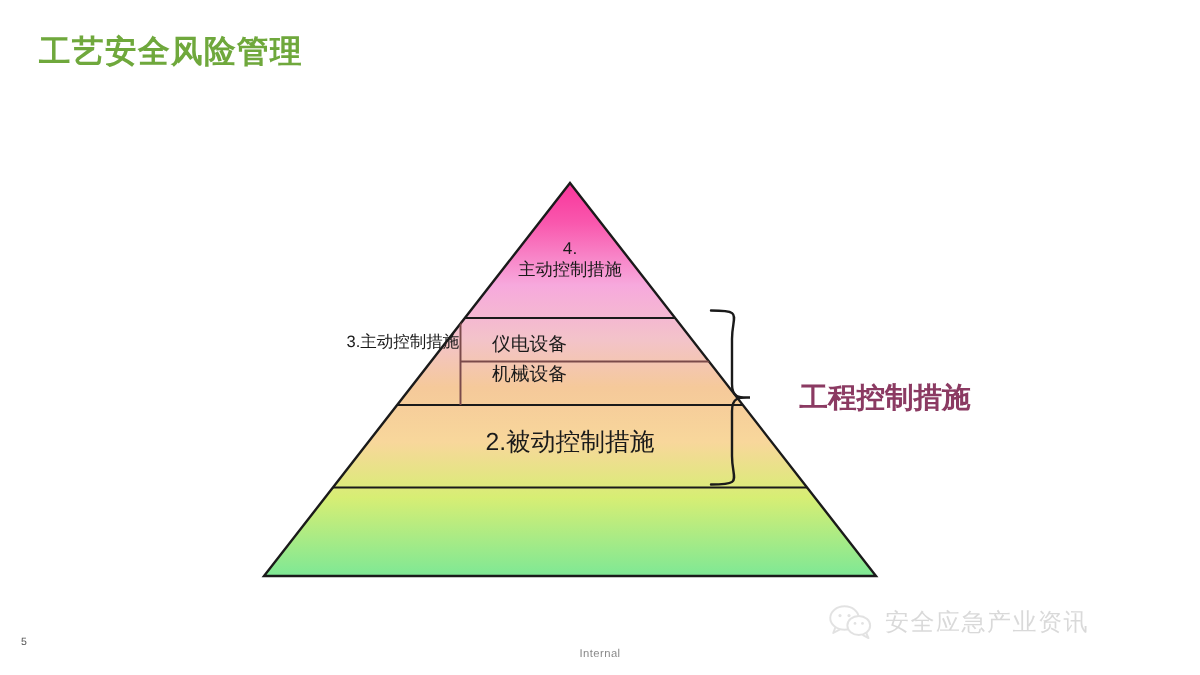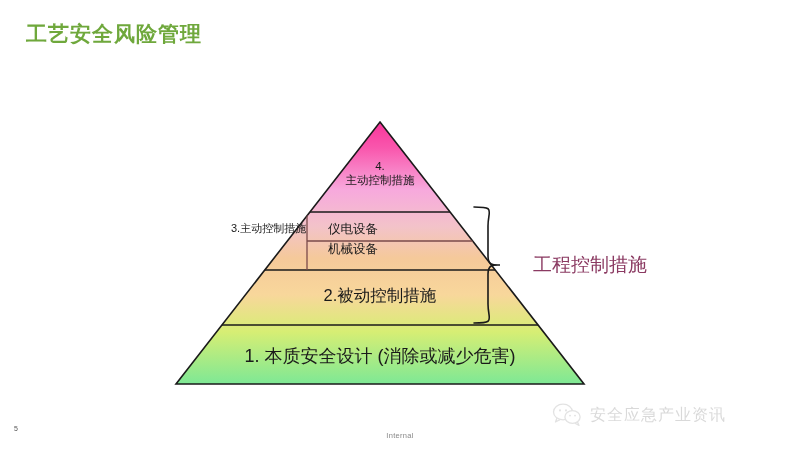--- a/index.html
+++ b/index.html
@@ -95,21 +95,21 @@
     left: 468px;
     top: 204px;
     width: 62px;
     height: 122px;
   }
   #annotation-text {
     position: absolute;
     left: 533px;
     top: 252px;
     font-size: 19px;
-    font-weight: normal;
+    font-weight: bold;
     color: #8B3A62;
     white-space: nowrap;
   }
 
   
   #page-number {
     position: absolute;
     left: 14px;
     top: 425px;
     font-size: 7px;
@@ -190,21 +190,20 @@
 
     <div id="tier3-label" class="tier-label">
       <span>3.主动控制措施</span>
     </div>
 
     <div id="tier3-sub1-label" class="tier-label">仪电设备</div>
     <div id="tier3-sub2-label" class="tier-label">机械设备</div>
 
     <div id="tier2-label" class="tier-label">2.被动控制措施</div>
 
-    <div id="tier1-label" class="tier-label">1. 本质安全设计 (消除或减少危害)</div>
   </div>
 
   <div id="brace-wrap">
     <svg width="62" height="122" viewBox="0 0 62 122">
       <path d="M6 3 C28 3 20 6 20 22 L20 52 C20 62 26 61 32 61 C26 61 20 60 20 70 L20 100 C20 116 28 119 6 119" fill="none" stroke="#1a1a1a" stroke-width="1.6" stroke-linecap="round"></path>
     </svg>
   </div>
 
   <div id="annotation-text">工程控制措施</div>
 

